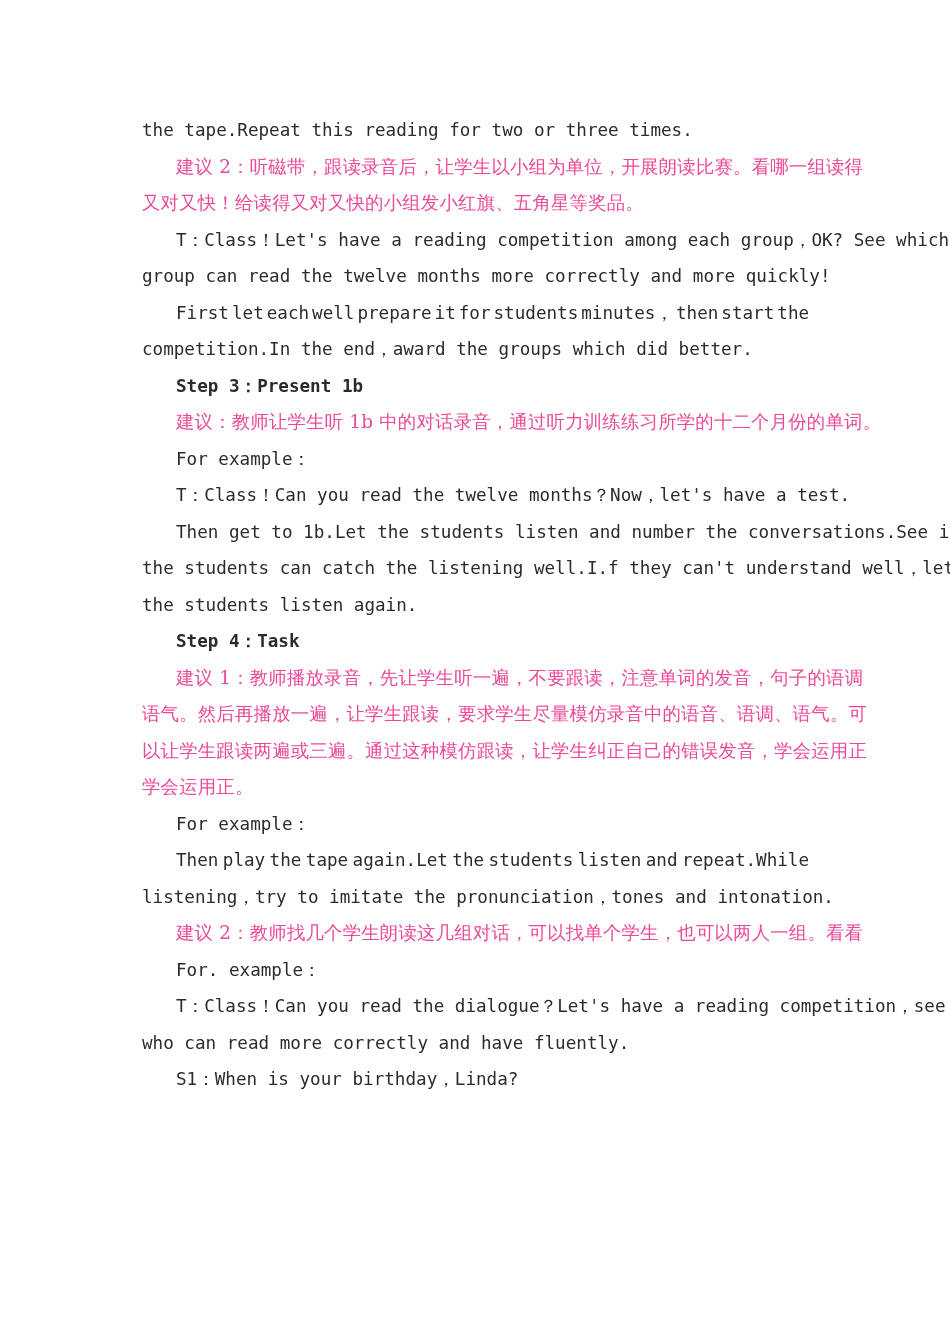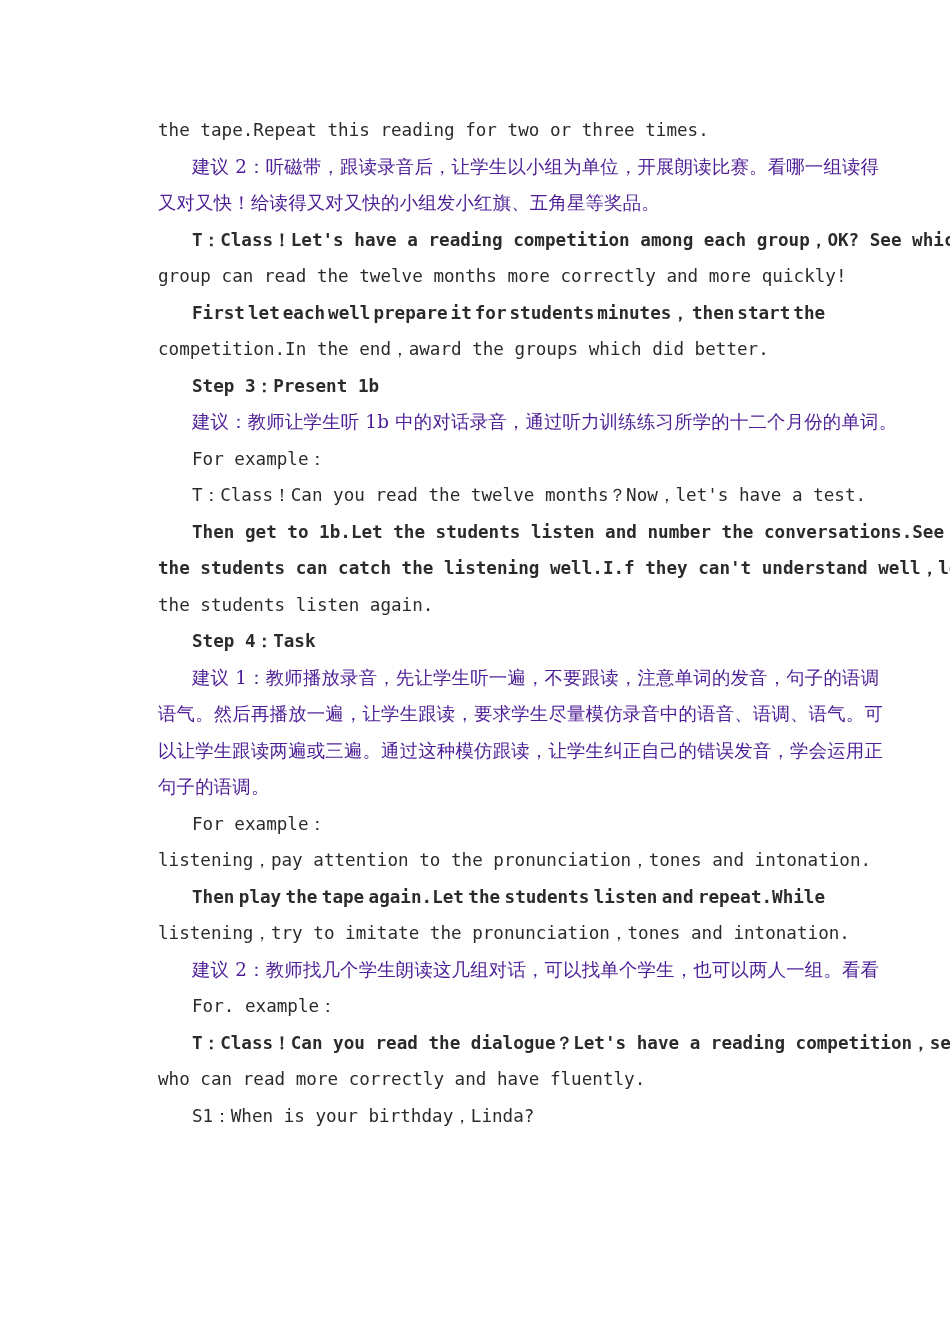--- a/index.html
+++ b/index.html
@@ -19,52 +19,51 @@
     position: absolute;
     left: 0;
     top: 0;
     width: 950px;
     height: 1344px;
     background: #ffffff;
   }
 
   #text-column {
     position: absolute;
-    left: 158px;
+    left: 142px;
     top: 112px;
     width: 667px;
   }
 
   .line {
     font-family: "DejaVu Sans Mono", "Liberation Mono", monospace;
     font-size: 17.6px;
     line-height: 36.5px;
     color: #2b2b2b;
     white-space: pre;
     letter-spacing: 0px;
     height: 36.5px;
     overflow: visible;
   }
 
   
   .j {
     display: flex;
     width: 667px;
     white-space: pre;
-    font-weight: bold;
   }
   .j > span { flex: 0 0 auto; }
   .j .sp { flex: 1 1 auto; }
 
   
   .cn {
     font-family: "DejaVu Serif", "Liberation Serif", serif;
     font-size: 18.4px;
     line-height: 36.5px;
-    color: #4c1d95;
+    color: #ec4899;
     white-space: pre;
     height: 36.5px;
     letter-spacing: 0.2px;
   }
   .cn-j {
     display: flex;
     width: 667px;
     white-space: pre;
   }
   .cn-j > span { flex: 0 0 auto; }
@@ -164,26 +163,25 @@
       <span class="sp"></span>
       <span>可</span>
     </div>
 
     <div class="cn cn-j">
       <span>以让学生跟读两遍或三遍。通过这种模仿跟读，让学生纠正自己的错误发音，学会运用正</span>
       <span class="sp"></span>
       <span></span>
     </div>
 
-    <div class="cn">句子的语调。</div>
+    <div class="cn">学会运用正。</div>
 
     <div class="line ind">For example：</div>
 
 
-    <div class="line">listening，pay attention to the pronunciation，tones and intonation.</div>
 
     <div class="line j ind-j">
       <span>Then</span>
       <span class="sp"></span>
       <span>play</span>
       <span class="sp"></span>
       <span>the</span>
       <span class="sp"></span>
       <span>tape</span>
       <span class="sp"></span>

